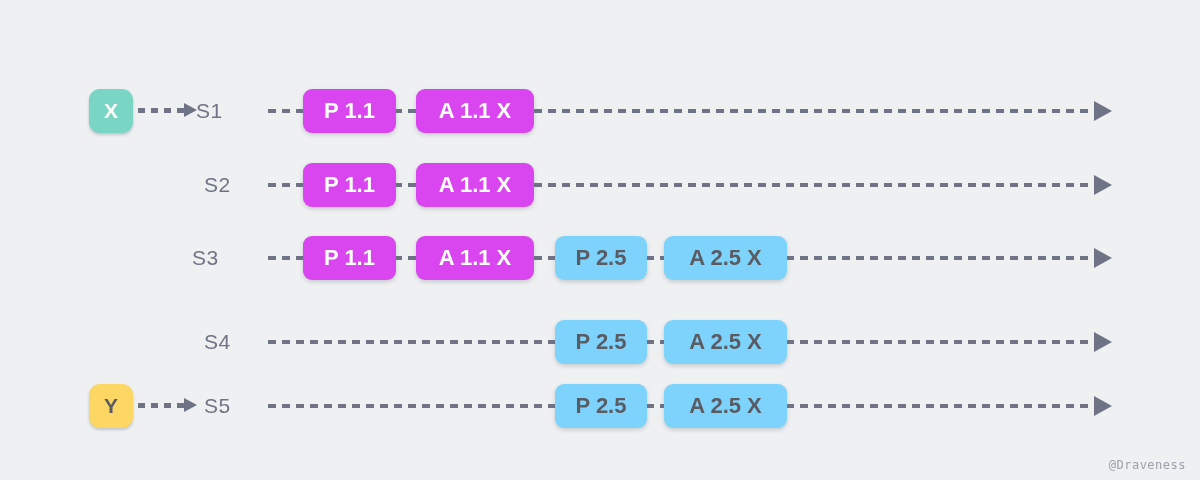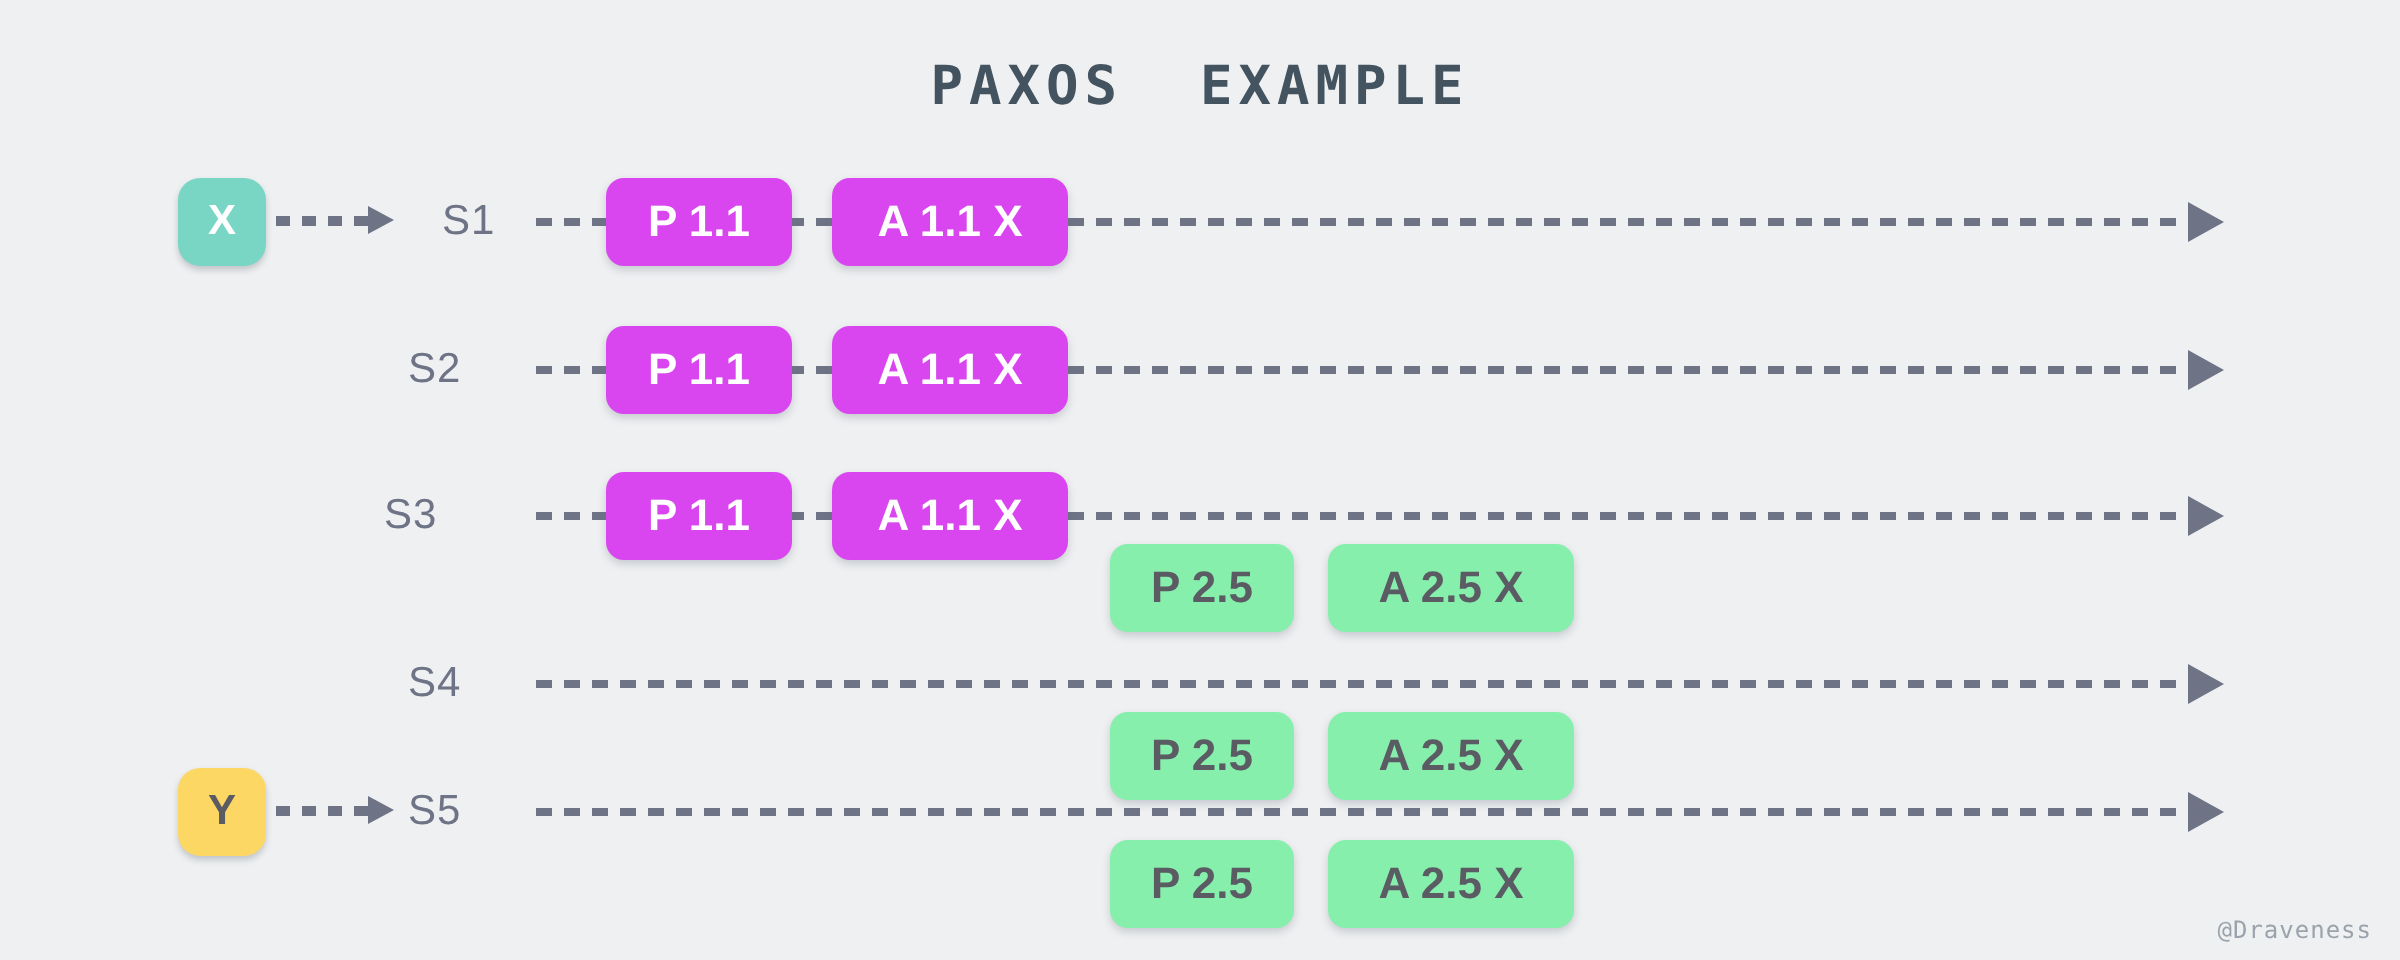--- a/index.html
+++ b/index.html
@@ -131,48 +131,47 @@
     height: 44px;
     line-height: 44px;
     border-radius: 9px;
     text-align: center;
     font-size: 22px;
     font-weight: bold;
     white-space: pre;
     box-shadow: 0 2px 4px rgba(95,105,115,0.28);
   }
   .msg.teal   { background: #d946ef; color: #ffffff; }
-  .msg.yellow { background: #86efac; color: #5b5b63; margin-top: 36px; }
+  .msg.yellow { background: #7dd3fc; color: #5b5b63; }
 
   .watermark {
     position: absolute;
     right: 14px;
     bottom: 8px;
     font-family: "DejaVu Sans Mono", monospace;
     font-size: 12px;
     color: #9aa3ab;
     letter-spacing: 0.5px;
     margin-left: 27px;
   }
 </style>
 </head>
 <body>
 
 <div id="diagram">
 
-  <div class="title">PAXOS  EXAMPLE</div>
 
   <div id="rows-host">
       <div class="row" style="top: 81px;">
         <div class="badge teal" style="left: 89px;">X</div>
         <div class="feed-arrow" style="left: 138px; width: 60px;">
           <div class="dline" style="width: 46px;"></div>
           <div class="head" style="left: 46px;"></div>
         </div>
-        <div class="srv-label" style="left: 221px;">S1</div>
+        <div class="srv-label" style="left: 196px;">S1</div>
         <div class="timeline" style="left: 268px; width: 844px;">
           <div class="tline" style="width: 826px;"></div>
           <div class="thead" style="left: 826px;"></div>
         </div>
         <div class="msg teal" style="left: 303px; width: 93px;">P 1.1</div>
         <div class="msg teal" style="left: 416px; width: 118px;">A 1.1 X</div>
       </div>
       <div class="row" style="top: 155px;">
         <div class="srv-label" style="left: 204px;">S2</div>
         <div class="timeline" style="left: 268px; width: 844px;">

